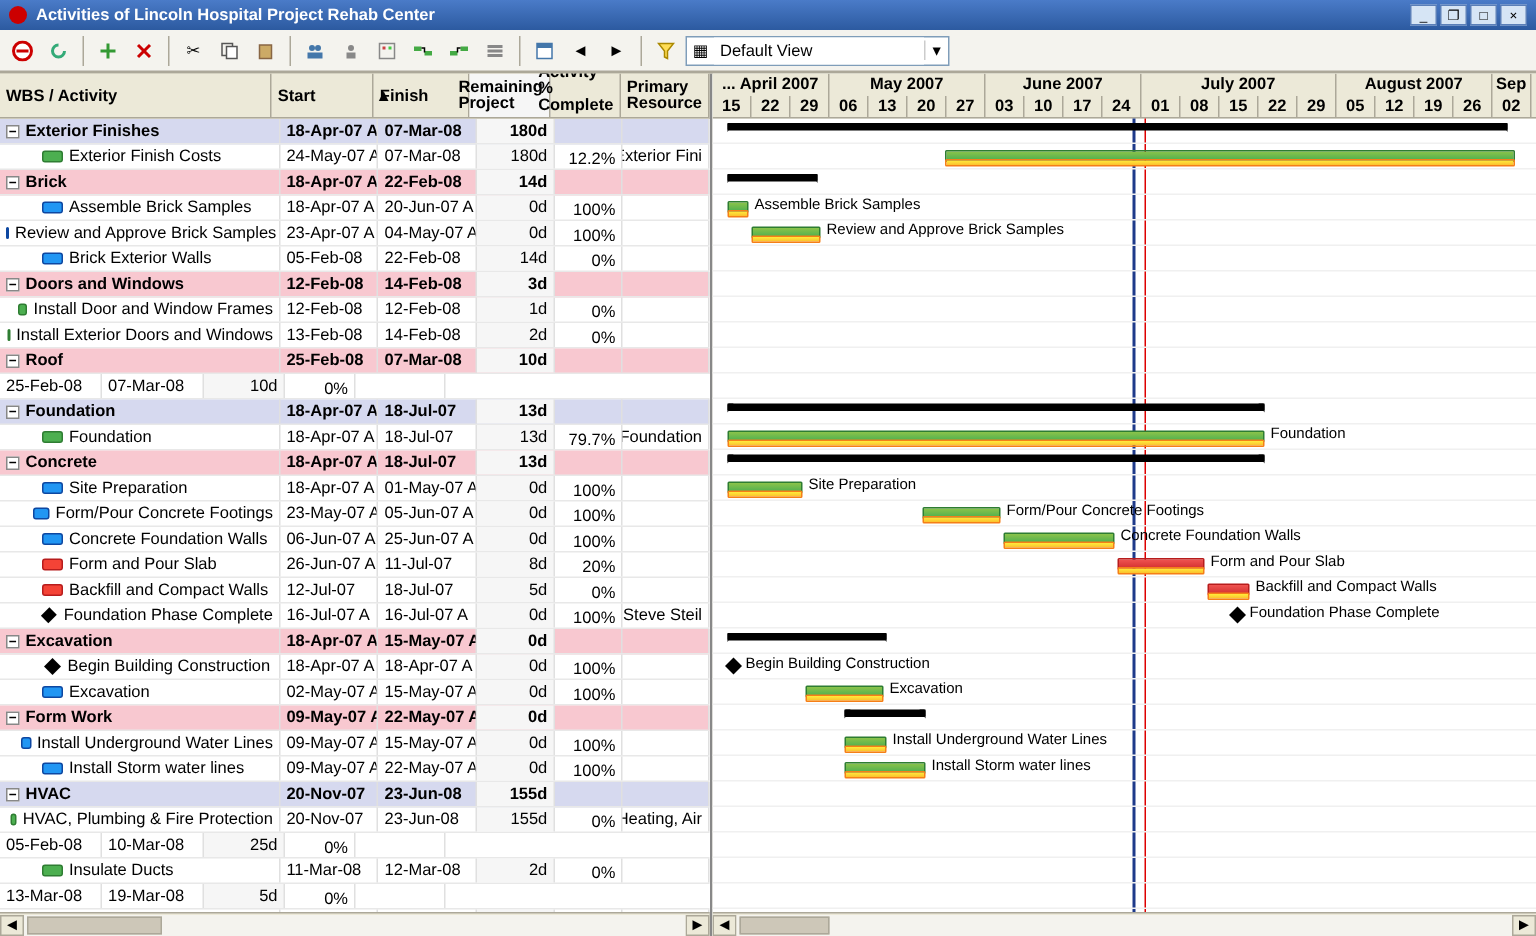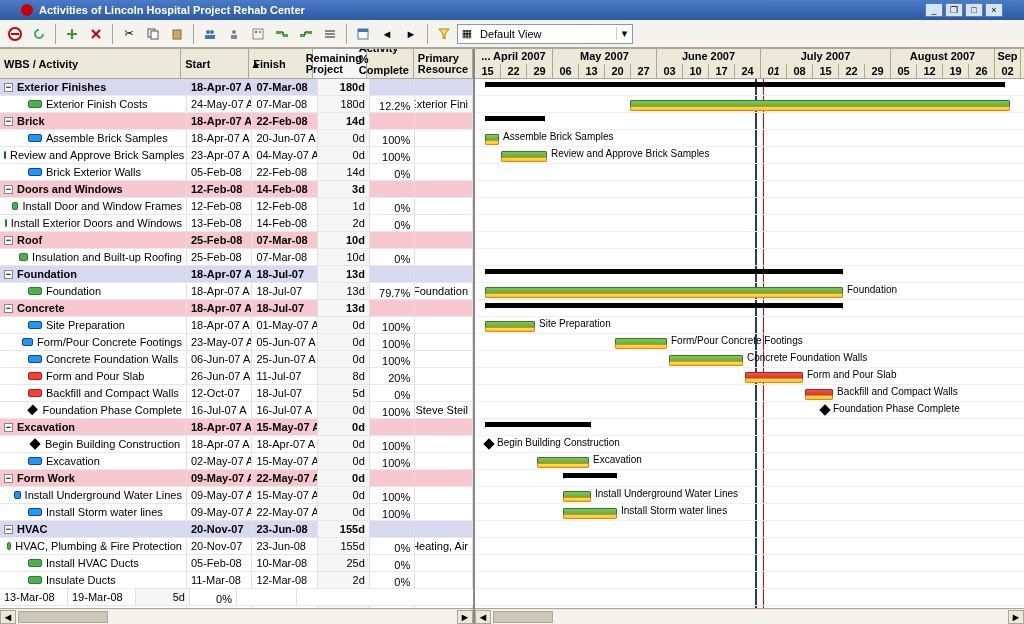--- a/index.html
+++ b/index.html
@@ -1,17 +1,17 @@
 <!DOCTYPE html>
 <html><head>
 <meta charset="utf-8">
 <style>
 * { box-sizing: border-box; margin: 0; padding: 0; font-family: Tahoma, Arial, sans-serif; font-size: 11px; }
 body { background: #ece9d8; width: 1024px; height: 624px; overflow: hidden; display: flex; flex-direction: column; }
-.titlebar { background: linear-gradient(#4a7bc8,#2c5aa0); color: #fff; height: 20px; display:flex; align-items:center; padding:0 21px; }
+.titlebar { background: linear-gradient(#4a7bc8,#2c5aa0); color: #fff; height: 20px; display:flex; align-items:center; padding:0 6px; }
 .titlebar .icon { width:12px; height:12px; background:#c00; border-radius:50%; margin-right:6px; }
 .titlebar .title { flex:1; font-weight:bold; }
 .winbtns { display:flex; gap:2px; }
 .winbtn { width:18px; height:14px; background:#d6e5f5; border:1px solid #5a7fb8; text-align:center; line-height:12px; font-size:9px; color:#000; cursor:pointer;}
 .toolbar { background:#f4f3ee; border-bottom:1px solid #aca899; height:28px; display:flex; align-items:center; padding:0 4px; gap:2px; }
 .tbtn { width:22px; height:22px; border:1px solid transparent; display:flex; align-items:center; justify-content:center; cursor:pointer; }
 .tsep { width:1px; height:20px; background:#aca899; margin:0 3px; }
 .view-select { display:flex; align-items:center; border:1px solid #7f9db9; background:#fff; height:20px; }
 .view-select .ic { width:18px; text-align:center; }
 .view-select input { border:none; width:140px; padding:0 4px; height:18px; }
@@ -314,25 +314,20 @@
             <span class="exp">−</span>
             <span>Roof</span>
           </div>
           <div class="cell c-start">25-Feb-08</div>
           <div class="cell c-fin">07-Mar-08</div>
           <div class="cell c-dur">10d</div>
           <div class="cell c-pct"></div>
           <div class="cell c-res"></div>
         </div>
         <div class="row">
-          <div class="cell c-act">
-            <span class="ind" style="width:24px"></span>
-            <span class="actbar ab-green"></span>
-            <span>Insulation and Built-up Roofing</span>
-          </div>
           <div class="cell c-start">25-Feb-08</div>
           <div class="cell c-fin">07-Mar-08</div>
           <div class="cell c-dur">10d</div>
           <div class="cell c-pct">0%</div>
           <div class="cell c-res"></div>
         </div>
         <div class="row group alt">
           <div class="cell c-act">
             <span class="exp">−</span>
             <span>Foundation</span>
@@ -413,21 +408,21 @@
           <div class="cell c-dur">8d</div>
           <div class="cell c-pct">20%</div>
           <div class="cell c-res"></div>
         </div>
         <div class="row">
           <div class="cell c-act">
             <span class="ind" style="width:24px"></span>
             <span class="actbar ab-red"></span>
             <span>Backfill and Compact Walls</span>
           </div>
-          <div class="cell c-start">12-Oct-07</div>
+          <div class="cell c-start">12-Jul-07</div>
           <div class="cell c-fin">18-Jul-07</div>
           <div class="cell c-dur">5d</div>
           <div class="cell c-pct">0%</div>
           <div class="cell c-res"></div>
         </div>
         <div class="row">
           <div class="cell c-act">
             <span class="ind" style="width:24px"></span>
             <span class="ab-dia"></span>
             <span>Foundation Phase Complete</span>
@@ -525,25 +520,20 @@
             <span class="actbar ab-green"></span>
             <span>HVAC, Plumbing &amp; Fire Protection</span>
           </div>
           <div class="cell c-start">20-Nov-07</div>
           <div class="cell c-fin">23-Jun-08</div>
           <div class="cell c-dur">155d</div>
           <div class="cell c-pct">0%</div>
           <div class="cell c-res">Heating, Air</div>
         </div>
         <div class="row">
-          <div class="cell c-act">
-            <span class="ind" style="width:24px"></span>
-            <span class="actbar ab-green"></span>
-            <span>Install HVAC Ducts</span>
-          </div>
           <div class="cell c-start">05-Feb-08</div>
           <div class="cell c-fin">10-Mar-08</div>
           <div class="cell c-dur">25d</div>
           <div class="cell c-pct">0%</div>
           <div class="cell c-res"></div>
         </div>
         <div class="row">
           <div class="cell c-act">
             <span class="ind" style="width:24px"></span>
             <span class="actbar ab-green"></span>
@@ -596,21 +586,21 @@
           <div class="tlcell" style="width: 26px;">22</div>
           <div class="tlcell" style="width: 26px;">29</div>
           <div class="tlcell" style="width: 26px;">06</div>
           <div class="tlcell" style="width: 26px;">13</div>
           <div class="tlcell" style="width: 26px;">20</div>
           <div class="tlcell" style="width: 26px;">27</div>
           <div class="tlcell" style="width: 26px;">03</div>
           <div class="tlcell" style="width: 26px;">10</div>
           <div class="tlcell" style="width: 26px;">17</div>
           <div class="tlcell" style="width: 26px;">24</div>
-          <div class="tlcell" style="width: 26px; font-style: italic;">01</div>
+          <div class="tlcell" style="width: 26px;">01</div>
           <div class="tlcell" style="width: 26px;">08</div>
           <div class="tlcell" style="width: 26px;">15</div>
           <div class="tlcell" style="width: 26px;">22</div>
           <div class="tlcell" style="width: 26px;">29</div>
           <div class="tlcell" style="width: 26px;">05</div>
           <div class="tlcell" style="width: 26px;">12</div>
           <div class="tlcell" style="width: 26px;">19</div>
           <div class="tlcell" style="width: 26px;">26</div>
           <div class="tlcell" style="width: 26px;">02</div>
         </div>

